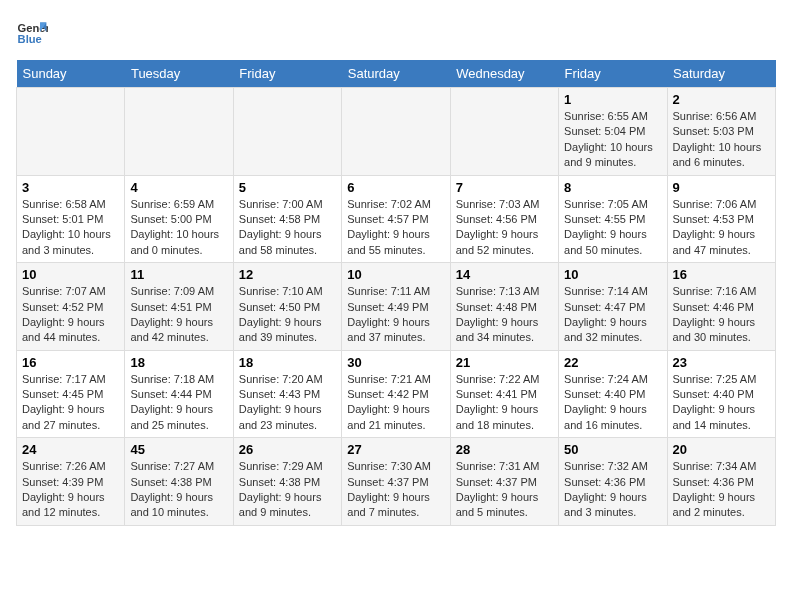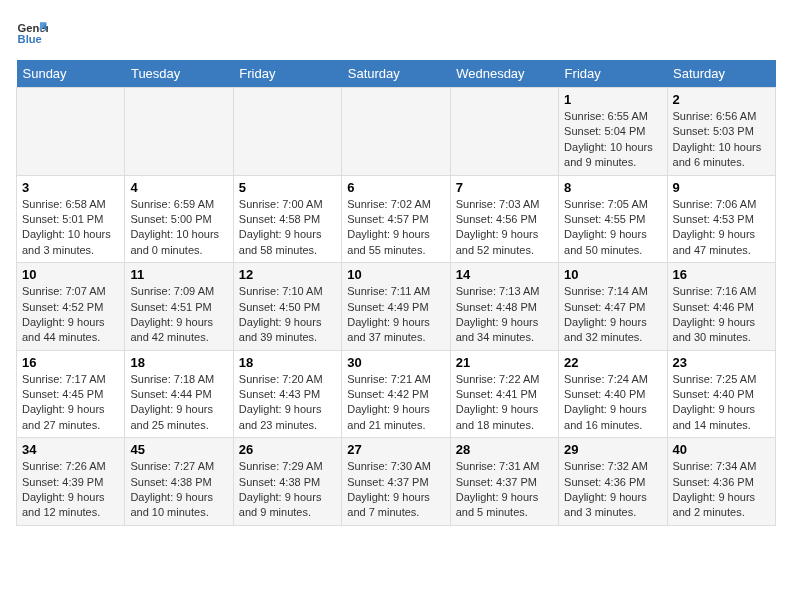--- a/index.html
+++ b/index.html
@@ -209,42 +209,42 @@
           <span class="day-number">22</span>
           <div class="day-info">Sunrise: 7:24 AM<br>Sunset: 4:40 PM<br>Daylight: 9 hours<br>and 16 minutes.</div>
         </td>
         <td>
           <span class="day-number">23</span>
           <div class="day-info">Sunrise: 7:25 AM<br>Sunset: 4:40 PM<br>Daylight: 9 hours<br>and 14 minutes.</div>
         </td>
       </tr>
       <tr>
         <td>
-          <span class="day-number">34</span>
+          <span class="day-number">24</span>
           <div class="day-info">Sunrise: 7:26 AM<br>Sunset: 4:39 PM<br>Daylight: 9 hours<br>and 12 minutes.</div>
         </td>
         <td>
           <span class="day-number">45</span>
           <div class="day-info">Sunrise: 7:27 AM<br>Sunset: 4:38 PM<br>Daylight: 9 hours<br>and 10 minutes.</div>
         </td>
         <td>
           <span class="day-number">26</span>
           <div class="day-info">Sunrise: 7:29 AM<br>Sunset: 4:38 PM<br>Daylight: 9 hours<br>and 9 minutes.</div>
         </td>
         <td>
           <span class="day-number">27</span>
           <div class="day-info">Sunrise: 7:30 AM<br>Sunset: 4:37 PM<br>Daylight: 9 hours<br>and 7 minutes.</div>
         </td>
         <td>
           <span class="day-number">28</span>
           <div class="day-info">Sunrise: 7:31 AM<br>Sunset: 4:37 PM<br>Daylight: 9 hours<br>and 5 minutes.</div>
         </td>
         <td>
-          <span class="day-number">29</span>
+          <span class="day-number">50</span>
           <div class="day-info">Sunrise: 7:32 AM<br>Sunset: 4:36 PM<br>Daylight: 9 hours<br>and 3 minutes.</div>
         </td>
         <td>
-          <span class="day-number">40</span>
+          <span class="day-number">20</span>
           <div class="day-info">Sunrise: 7:34 AM<br>Sunset: 4:36 PM<br>Daylight: 9 hours<br>and 2 minutes.</div>
         </td>
       </tr>
     </tbody>
 </table>
 
 </body></html>

